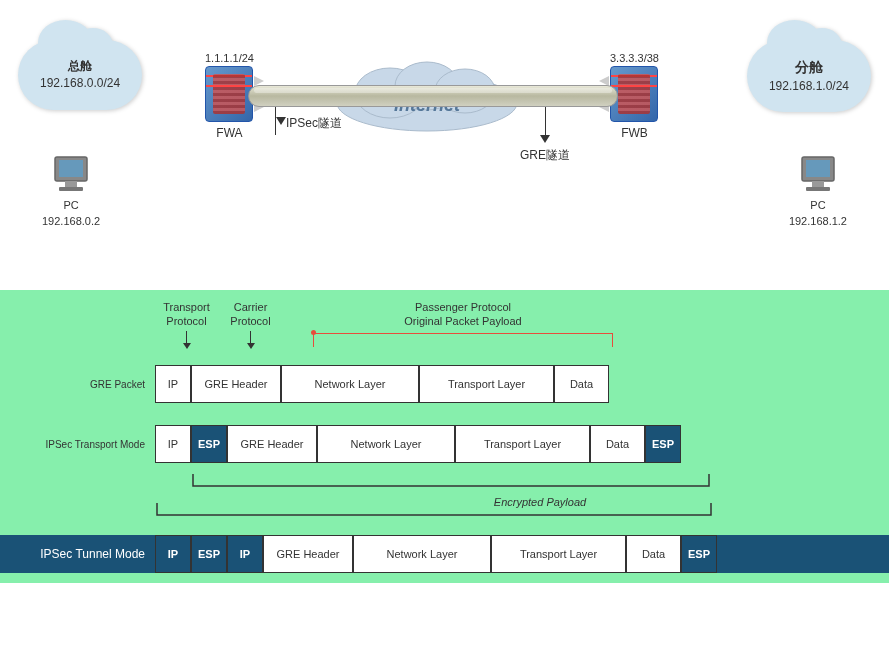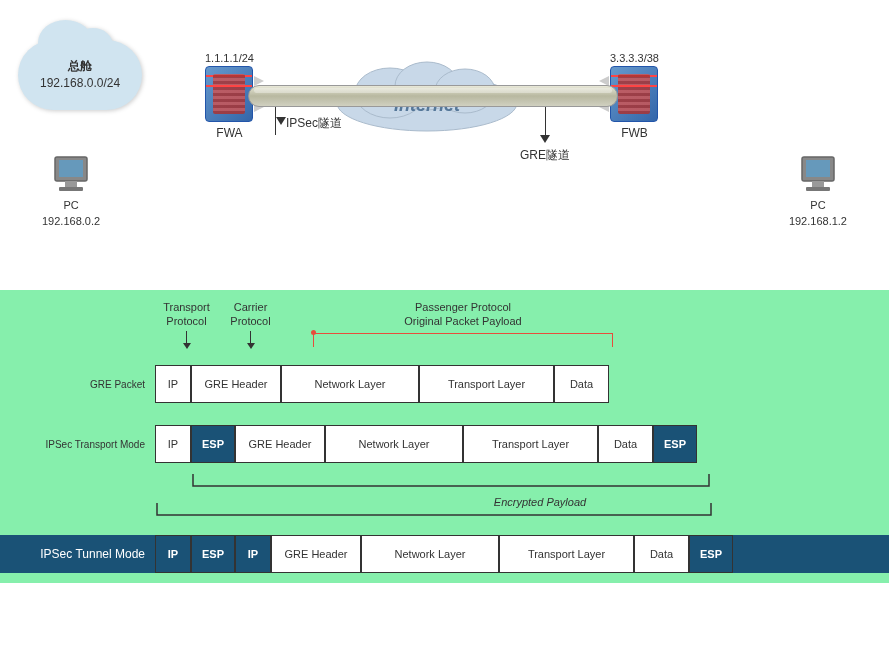--- a/index.html
+++ b/index.html
@@ -152,21 +152,21 @@
       height: 38px;
       padding: 2px 4px;
     }
 
     .cell-ip {
       width: 36px;
       background: #fff;
       color: #333;
     }
     .cell-esp {
-      width: 44px;
+      width: 36px;
       background: #1a5276;
       color: #fff;
       font-weight: bold;
     }
     .cell-gre {
       width: 90px;
       background: #fff;
       color: #333;
     }
     .cell-network {
@@ -196,20 +196,26 @@
 
 <div class="top-diagram">
 
   <div class="cloud" style="left:18px; top:40px;">
     <div class="cloud-shape">
       <div style="font-size:12px;font-weight:bold;position:relative;z-index:1;">总舱</div>
       <div style="position:relative;z-index:1;font-size:12px;">192.168.0.0/24</div>
     </div>
   </div>
 
+  <div class="cloud" style="right:18px; top:40px;">
+    <div class="cloud-shape">
+      <div style="font-size:14px;font-weight:bold;position:relative;z-index:1;">分舱</div>
+      <div style="position:relative;z-index:1;font-size:12px;">192.168.1.0/24</div>
+    </div>
+  </div>
 
   <div class="firewall" style="left:205px; top:52px;">
     <div style="font-size:11px;color:#333;margin-bottom:2px;">1.1.1.1/24</div>
     <div class="firewall-box">
       <div style="display:flex;flex-direction:column;gap:3px;position:absolute;right:-12px;">
         <div class="arrow-right"></div>
         <div class="arrow-right"></div>
         <div class="arrow-right"></div>
       </div>
       <div style="width:32px;height:40px;background:repeating-linear-gradient(0deg,#aa3333,#aa3333 3px,#cc5555 3px,#cc5555 6px);opacity:0.85;border-radius:2px;"></div>

